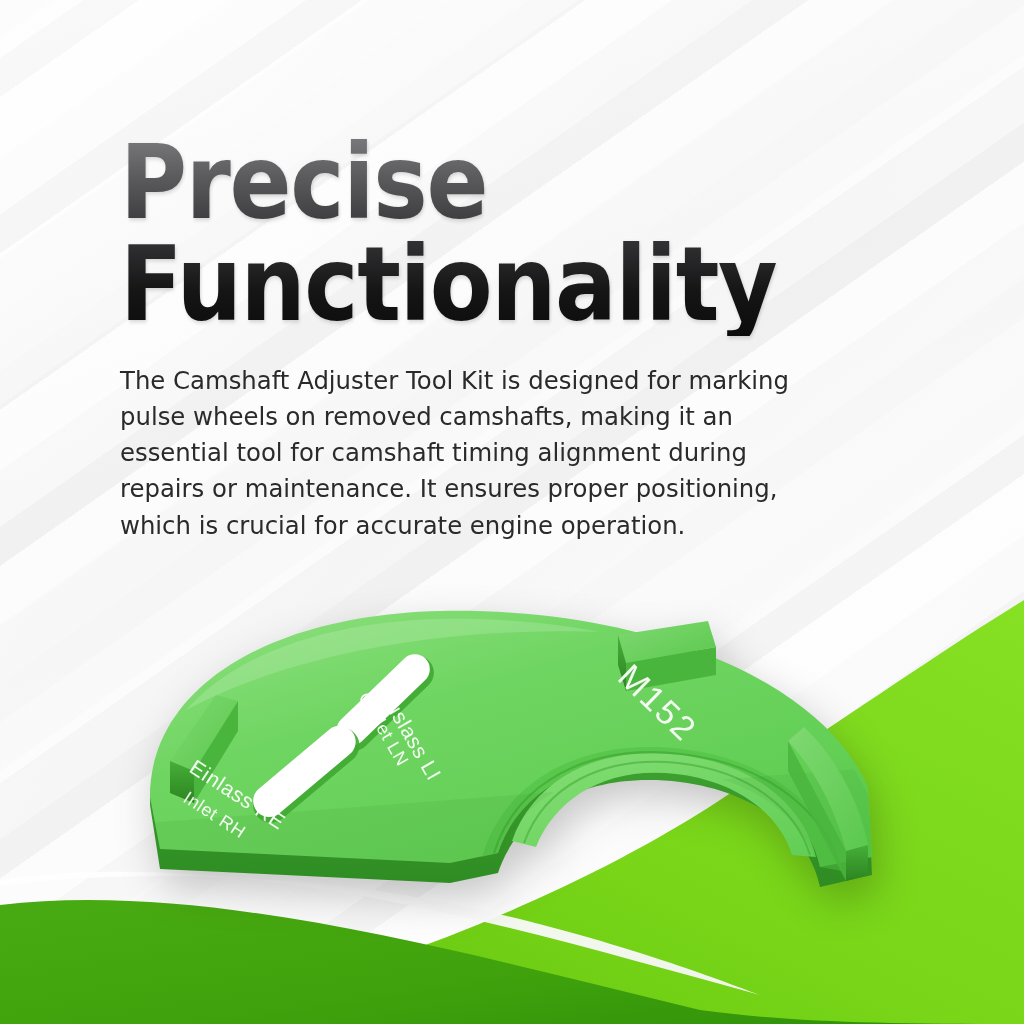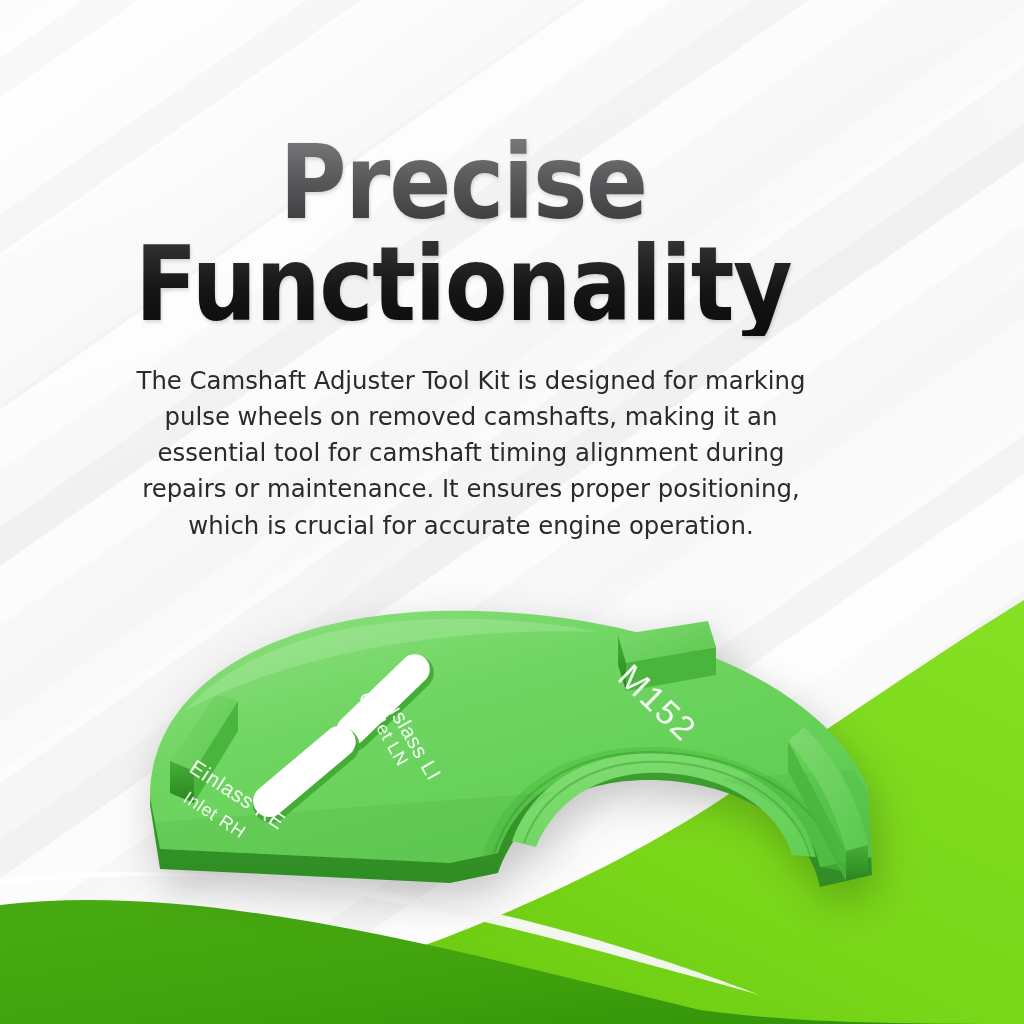--- a/index.html
+++ b/index.html
@@ -11,21 +11,20 @@
   body {
     font-family: "Liberation Sans", "DejaVu Sans", sans-serif;
   }
 
   .poster {
     position: relative;
     width: 1024px;
     height: 1024px;
     overflow: hidden;
     background: #f7f7f7;
-    text-align: center;
   }
 
   
   .bg-base {
     position: absolute;
     inset: 0;
     background:
       linear-gradient(135deg, #fdfdfd 0%, #f4f4f4 45%, #fbfbfb 70%, #f2f2f2 100%);
   }
   .bg-stripes {

